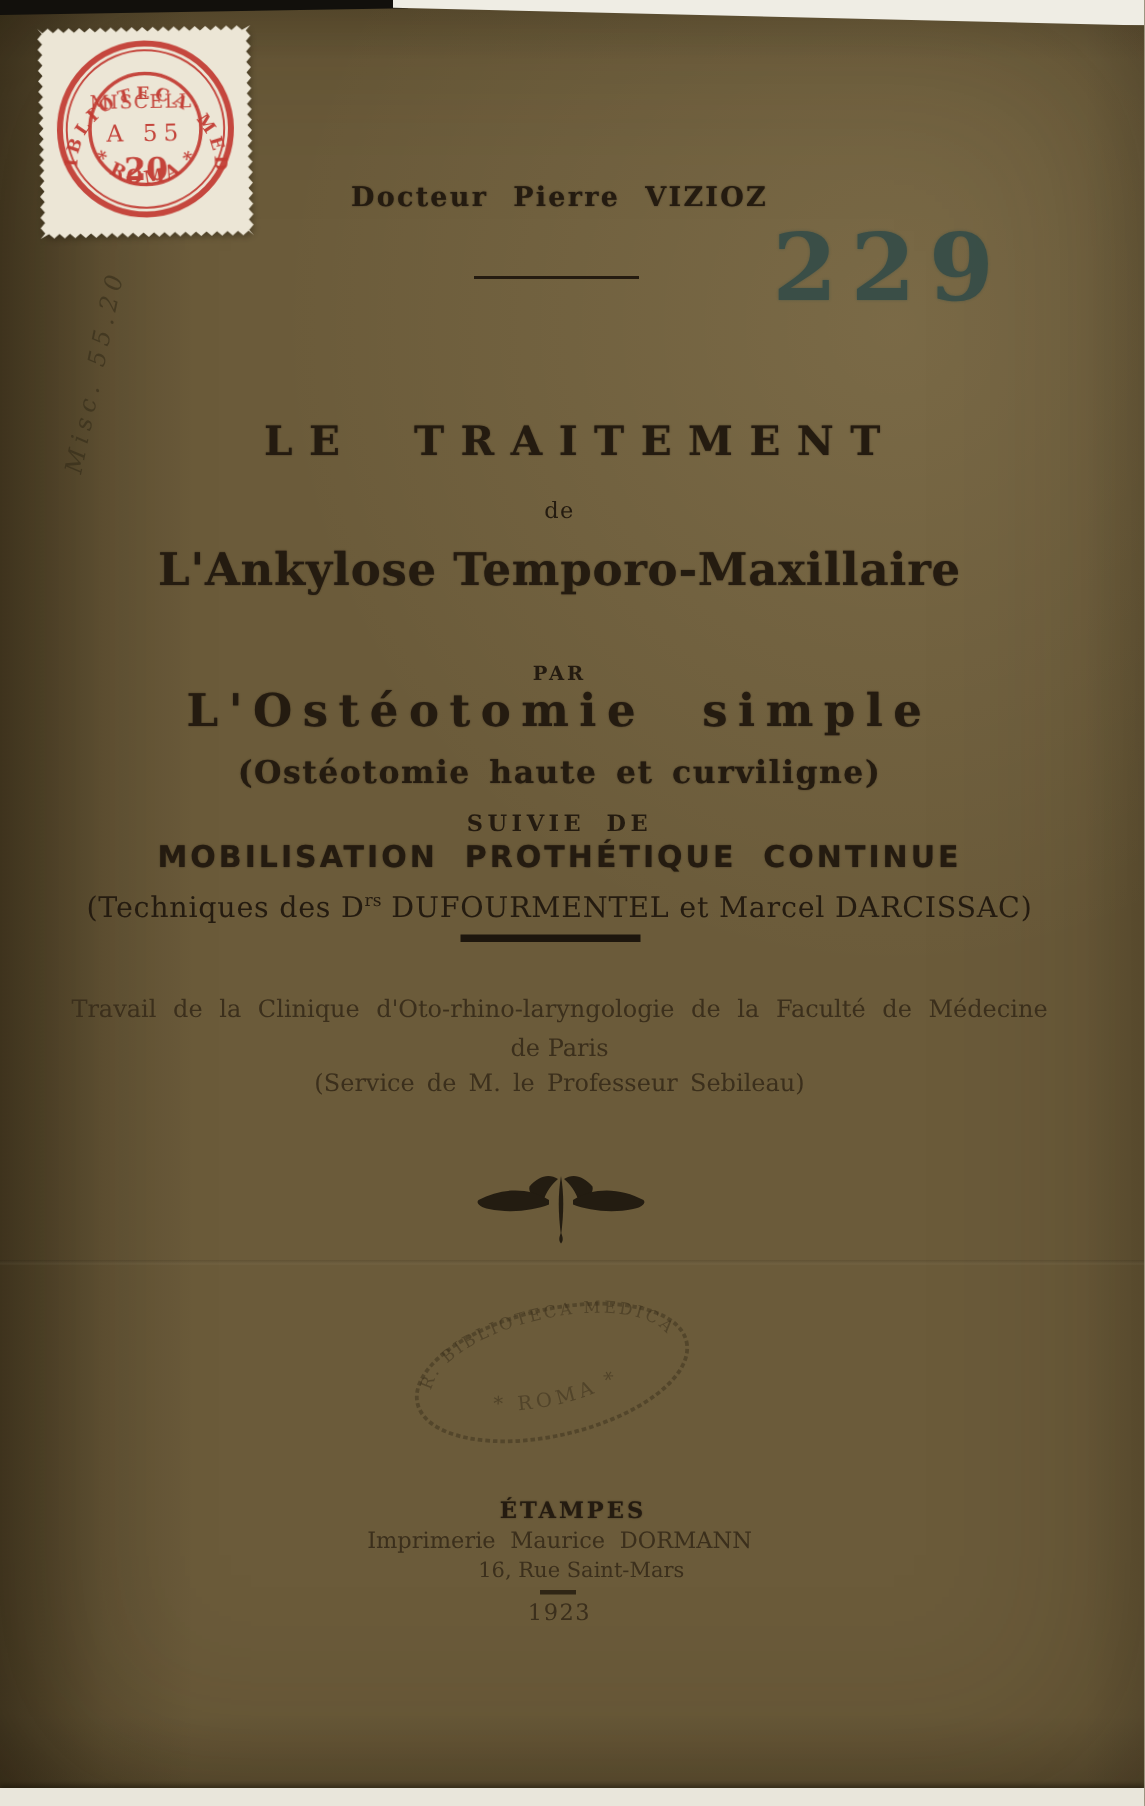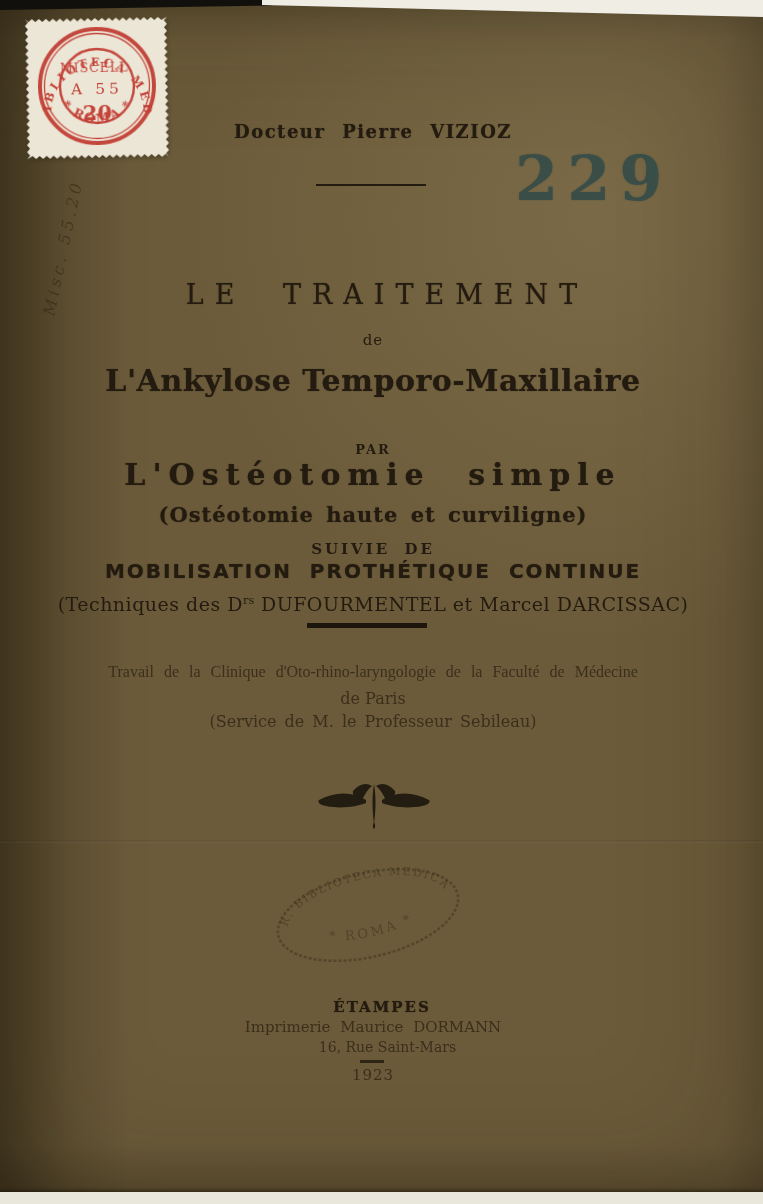--- a/index.html
+++ b/index.html
@@ -39,33 +39,33 @@
 
   #accession-stamp{
     position:absolute;left:497px;top:148px;
     font-family:"DejaVu Serif", serif;font-weight:bold;
     font-size:62px;letter-spacing:9px;line-height:1;
     opacity:0.82;filter:blur(0.4px);
     text-shadow:0 0 2px rgba(44,72,70,0.55);
     margin-left:18px;
   }
 
-  #title-1{top:279px;font-size:27px;font-weight:normal;letter-spacing:11px;word-spacing:18px;padding-left:28px;}
+  #title-1{top:279px;font-size:27px;font-weight:bold;letter-spacing:11px;word-spacing:18px;padding-left:28px;}
   #title-2{top:331px;font-size:15px;letter-spacing:1px;}
   #title-3{top:363px;font-size:30px;font-weight:bold;letter-spacing:0.5px;}
   #title-4{top:442px;font-size:13px;font-weight:bold;letter-spacing:2px;}
   #title-5{top:457px;font-size:30px;font-weight:bold;letter-spacing:7px;word-spacing:20px;}
   #title-6{top:502px;font-size:21px;font-weight:bold;letter-spacing:1px;word-spacing:4px;}
   #title-7{top:540px;font-size:15px;font-weight:bold;letter-spacing:3px;word-spacing:6px;}
   #title-8{top:559px;font-family:"DejaVu Sans", sans-serif;font-size:20px;font-weight:bold;letter-spacing:2px;word-spacing:9px;}
   #title-9{top:593px;font-size:19px;letter-spacing:0.5px;}
   #title-9 .sup{font-size:0.6em;vertical-align:super;letter-spacing:0;}
   #title-rule{position:absolute;left:307px;top:623px;width:120px;height:5px;background:#1d160d;}
 
-  #affil-1{top:663px;font-size:16px;word-spacing:6px;font-family:Liberation Serif, serif;}
+  #affil-1{top:663px;font-size:16px;word-spacing:6px;}
   #affil-2{top:689px;font-size:16px;}
   #affil-3{top:712px;font-size:16px;word-spacing:3px;}
 
   #fleuron{position:absolute;left:312px;top:778px;}
 
   #oval-stamp{position:absolute;left:266px;top:863px;transform:rotate(-13deg);opacity:0.85;}
 
   #imprint-city{top:998px;font-size:15px;font-weight:bold;letter-spacing:2px;margin-left:18px;}
   #imprint-printer{top:1018px;font-size:15px;word-spacing:5px;}
   #imprint-address{top:1039px;font-size:14px;padding-left:29px;}

